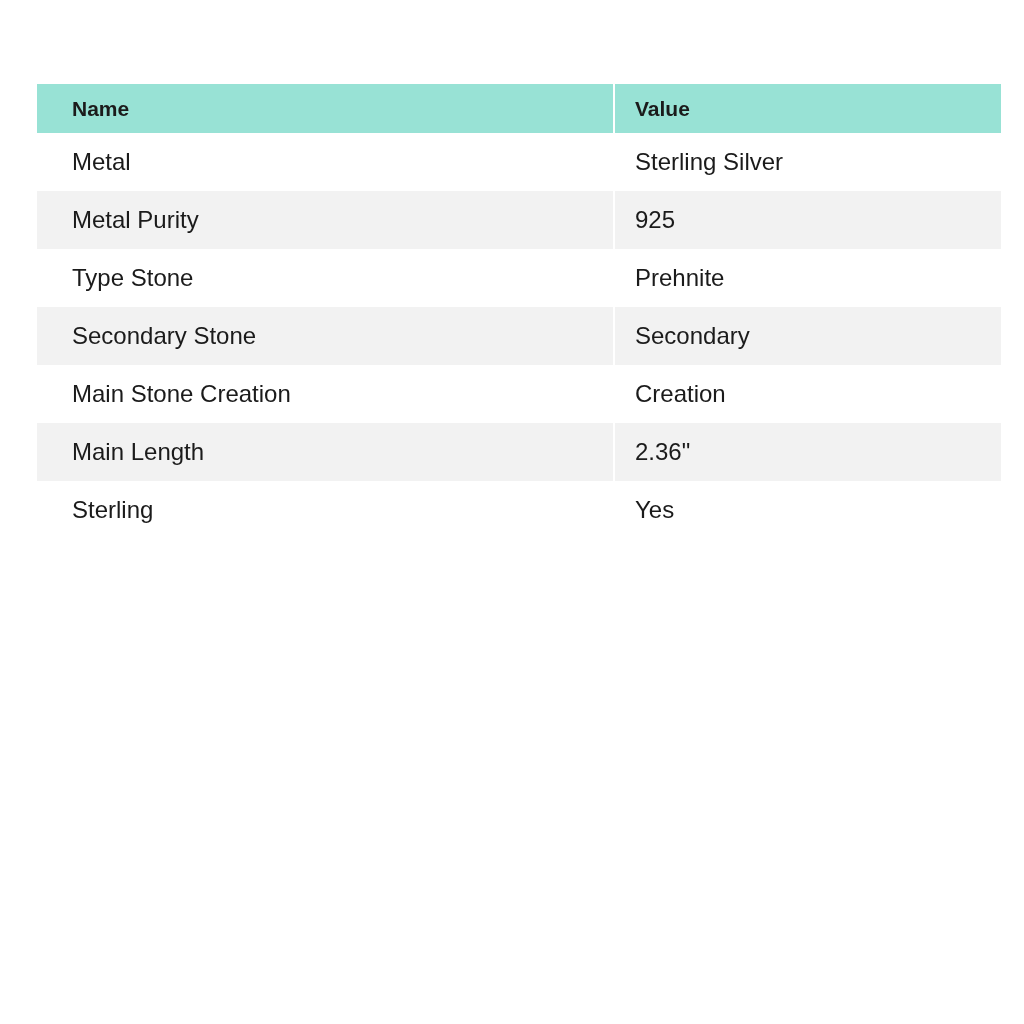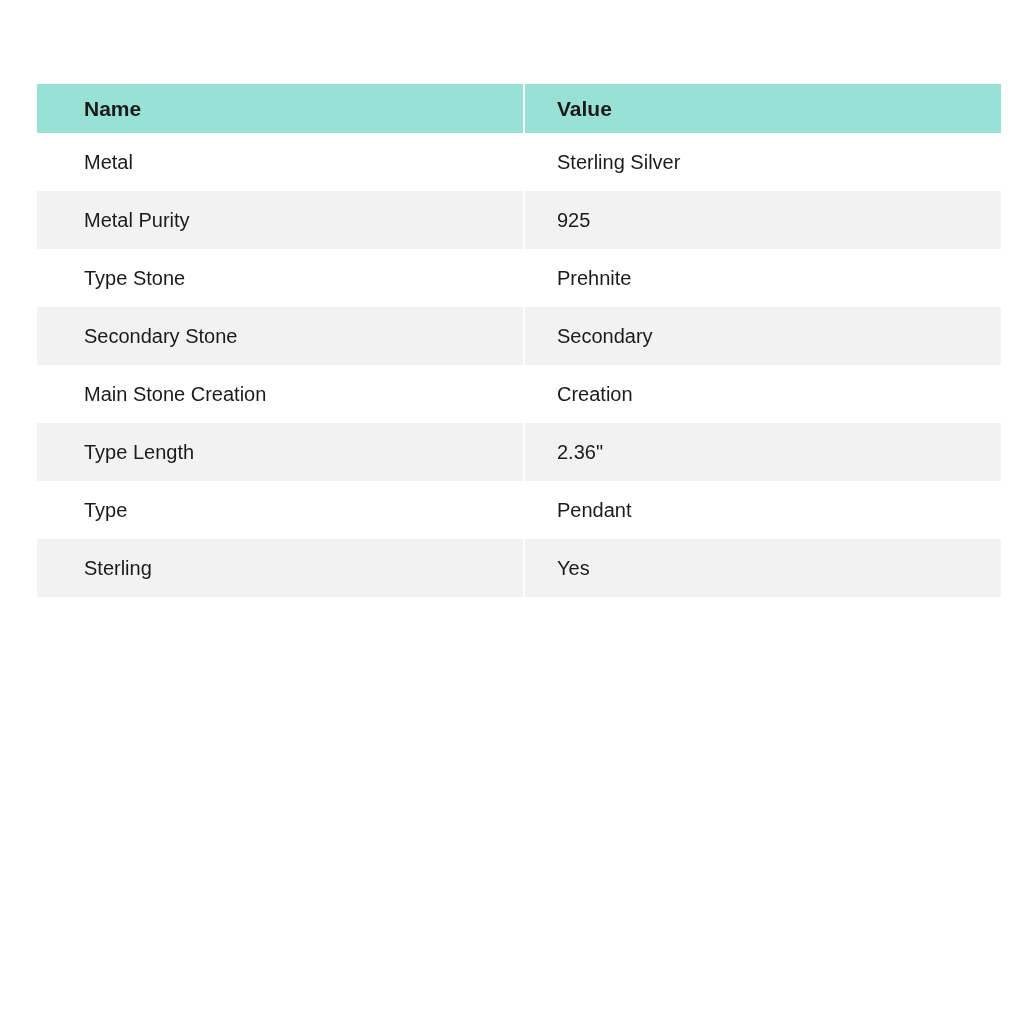--- a/index.html
+++ b/index.html
@@ -26,34 +26,34 @@
   .t-row {
     display: flex;
     height: 58px;
   }
   .t-row.header-row {
     height: 49px;
   }
   .cell {
     display: flex;
     align-items: center;
-    font-size: 20px;
+    font-size: 24px;
     line-height: 1;
   }
   .cell.name-cell {
-    width: 486px;
-    padding-left: 47px;
+    width: 576px;
+    padding-left: 35px;
   }
   .col-divider {
     width: 2px;
     background: transparent; 
   }
   .cell.value-cell {
     flex: 1;
-    padding-left: 32px;
+    padding-left: 20px;
   }
   .header-row .cell {
     background: var(--header-bg);
     font-weight: 700;
     font-size: 21px;
   }
   .data-rows .t-row:nth-child(even) .cell {
     background: var(--alt-row-bg);
   }
 </style>
@@ -94,30 +94,25 @@
       <div class="cell value-cell">Secondary</div>
     </div>
 
     <div class="t-row">
       <div class="cell name-cell">Main Stone Creation</div>
       <div class="col-divider"></div>
       <div class="cell value-cell">Creation</div>
     </div>
 
     <div class="t-row">
-      <div class="cell name-cell">Type Length</div>
+      <div class="cell name-cell">Main Length</div>
       <div class="col-divider"></div>
       <div class="cell value-cell">2.36"</div>
     </div>
 
-    <div class="t-row">
-      <div class="cell name-cell">Type</div>
-      <div class="col-divider"></div>
-      <div class="cell value-cell">Pendant</div>
-    </div>
 
     <div class="t-row">
       <div class="cell name-cell">Sterling</div>
       <div class="col-divider"></div>
       <div class="cell value-cell">Yes</div>
     </div>
 
   </div>
 </div>
 

